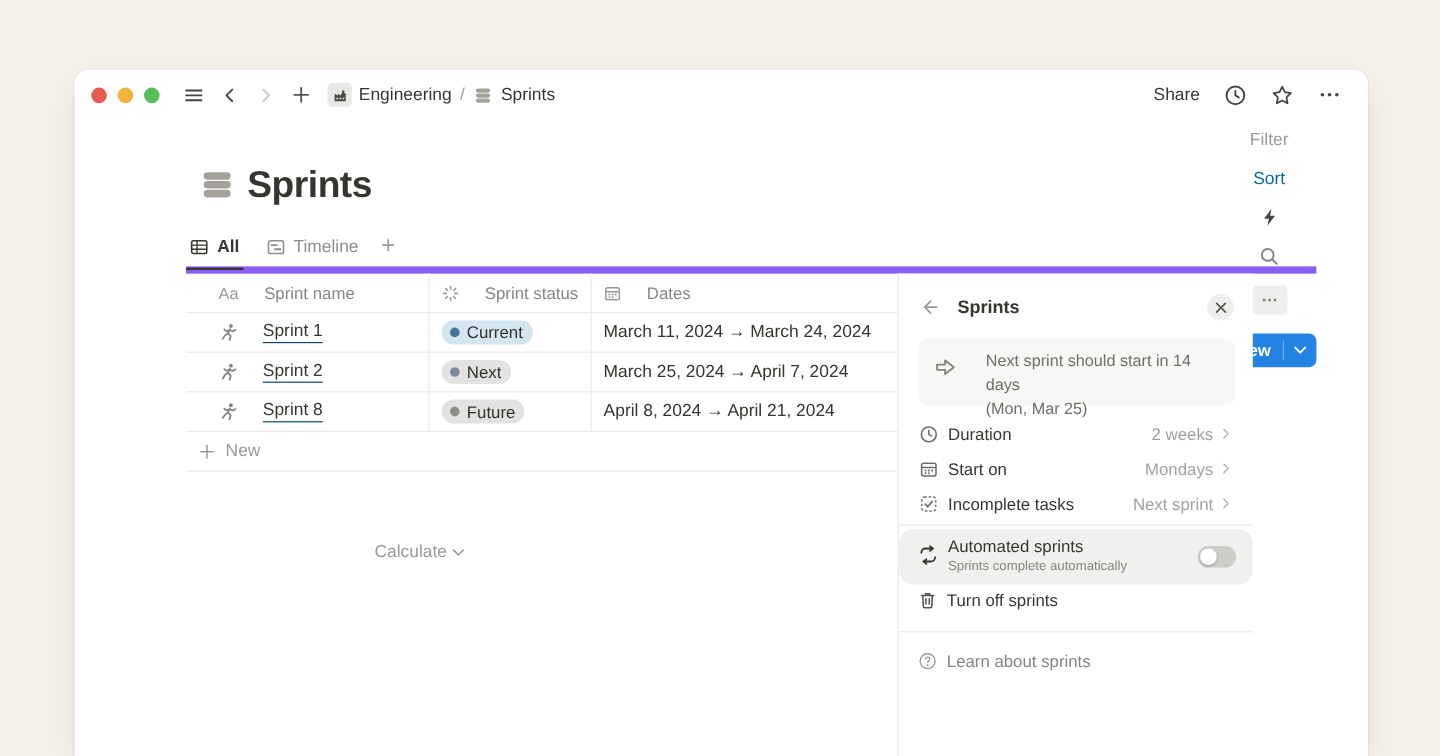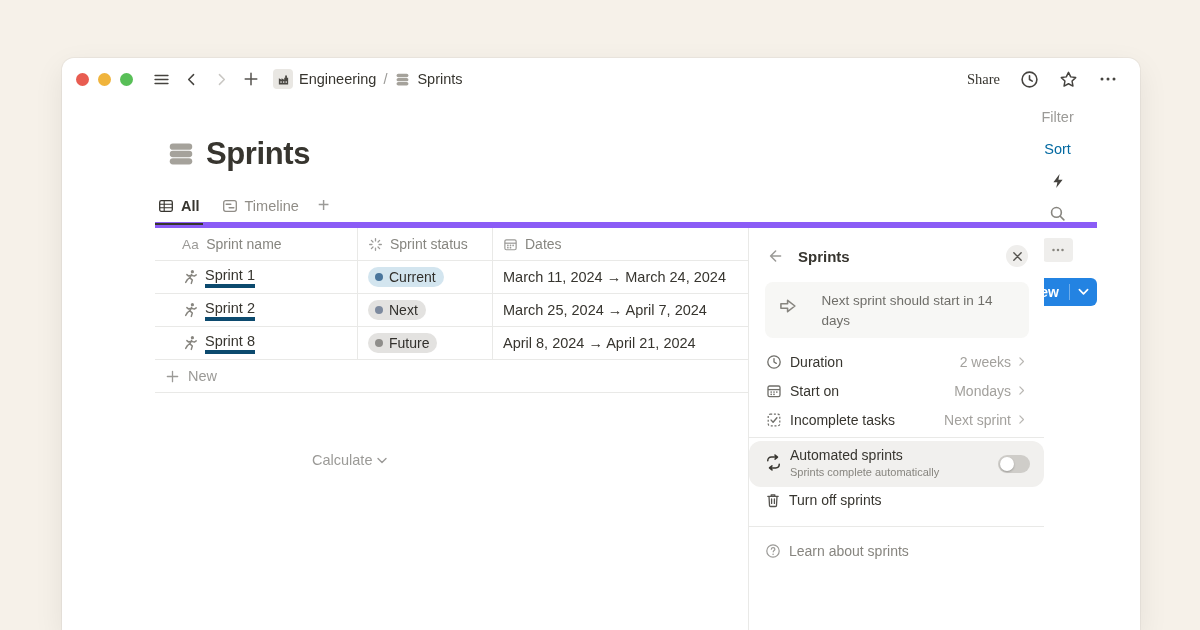--- a/index.html
+++ b/index.html
@@ -11,21 +11,21 @@
 
   
   .topbar { position:absolute; left:0; top:0; right:0; height:42px; display:flex; align-items:center; padding:0 22px 0 14px; }
   .lights { display:flex; gap:9px; align-items:center; margin-right:16px; }
   .light { width:13px; height:13px; border-radius:50%; }
   .light.red{background:#e85c51;} .light.yellow{background:#f0b43c;} .light.green{background:#58bf57;}
   .tb-btn { display:flex; align-items:center; justify-content:center; width:24px; height:24px; margin-right:6px; border-radius:4px; cursor:pointer; }
   .crumbs { display:flex; align-items:center; gap:6px; margin-left:4px; font-size:14.5px; }
   .ws-ic { width:20px; height:20px; border-radius:4px; background:#e9e7e3; display:flex; align-items:center; justify-content:center; }
   .crumb-sep { color:#9b9a97; margin:0 1px; }
-  .tb-right { margin-left:auto; display:flex; align-items:center; gap:20px;font-family:Liberation Serif, serif; }
+  .tb-right { margin-left:auto; display:flex; align-items:center; gap:20px; }
   .share { font-size:14.5px; color:#37352f; cursor:pointer; }
 
   
   .title-row { position:absolute; left:104px; top:78px; display:flex; align-items:center; gap:10px; }
   .page-title { font-size:31px; font-weight:700; letter-spacing:-0.4px; }
 
   
   .tabbar { position:absolute; left:93px; right:43px; top:134px; height:36px; border-bottom:6px solid #8b5cf6; display:flex; align-items:center; }
   .tab { height:36px; display:flex; align-items:center; gap:7px; padding:0 3px; margin-right:16px;
          border-bottom:2px solid transparent; font-size:14.5px; color:#908d87; cursor:pointer; }
@@ -38,27 +38,27 @@
   .more-btn { width:30px; height:24px; border-radius:4px; background:#efeeec; display:flex; align-items:center; justify-content:center; cursor:pointer; }
   .new-btn { display:flex; align-items:center; height:28px; background:#2383e2; border-radius:6px; overflow:hidden; cursor:pointer; }
   .new-btn .lbl { color:#fff; font-size:14px; font-weight:600; padding:0 10px 0 12px; }
   .new-btn .sep { width:1px; height:16px; background:rgba(255,255,255,.35); }
   .new-btn .dd { padding:0 8px; display:flex; align-items:center; }
 
   
   .table { position:absolute; left:93px; top:170px; width:593px; font-size:14.5px; }
   .trow { display:flex; height:33px; align-items:center; border-bottom:1px solid #e9e9e7; }
   .c1 { width:203px; } .c2 { width:135px; } .c3 { width:255px; }
-  .cell { height:100%; display:flex; align-items:center; gap:7px; padding:0 10px; }
+  .cell { height:100%; display:flex; align-items:center; gap:21px; padding:0 10px; }
   .hdr .cell { color:#878680; font-size:14px; }
   .hdr .c1, .body .c1 { padding-left:27px; }
   .hdr .c1, .hdr .c2 { border-right:1px solid #e9e9e7; }
   .body .c1, .body .c2 { border-right:1px solid #e9e9e7; }
   .aa { font-size:13.5px; color:#9b9a97; letter-spacing:.3px; }
-  .sprint-name { font-weight:500; border-bottom:4px solid #0c4a6e; line-height:17px; cursor:pointer; }
+  .sprint-name { font-weight:500; border-bottom:1px solid #0c4a6e; line-height:17px; cursor:pointer; }
   .badge { display:inline-flex; align-items:center; gap:6px; height:20px; padding:0 8px 0 7px; border-radius:10px; font-size:14px; color:#32302c; }
   .badge .dot { width:8px; height:8px; border-radius:50%; }
   .badge.blue { background:#d3e5ef; } .badge.blue .dot { background:#49759c; }
   .badge.gray { background:#e3e2e0; }
   .dot.next { background:#7d8a9e; } .dot.future { background:#8f8e8b; }
   .dates { white-space:nowrap; }
   .newrow { display:flex; align-items:center; gap:8px; height:33px; border-bottom:1px solid #e9e9e7; color:#9b9a97; padding-left:10px; cursor:pointer; }
   .calc { position:absolute; left:157px; top:224px; display:flex; align-items:center; gap:4px; color:#9b9a97; font-size:14.5px; cursor:pointer; }
 
   
@@ -333,20 +333,21 @@
           </svg>
         </span>
       </div>
 
       <div class="notice">
         <svg width="20" height="20" viewBox="0 0 16 16" style="margin-top:5px">
           <path d="M2.4 6.2h5.5V3.3L13.9 8l-6 4.7V9.8H2.4z" stroke="#87857f" stroke-width="1.3" fill="none" stroke-linejoin="round"></path>
         </svg>
         <div class="notice-text">
           <div>Next sprint should start in 14 days</div>
+          <div>(Mon, Mar 25)</div>
         </div>
       </div>
 
       <div class="p-rows">
         <div class="p-row">
           <span class="ic">
             <svg width="16" height="16" viewBox="0 0 16 16">
               <circle cx="8" cy="8" r="6.2" stroke="#6f6e69" stroke-width="1.3" fill="none"></circle>
               <path d="M8 4.6V8l2.3 1.4" stroke="#6f6e69" stroke-width="1.3" fill="none" stroke-linecap="round" stroke-linejoin="round"></path>
             </svg>

